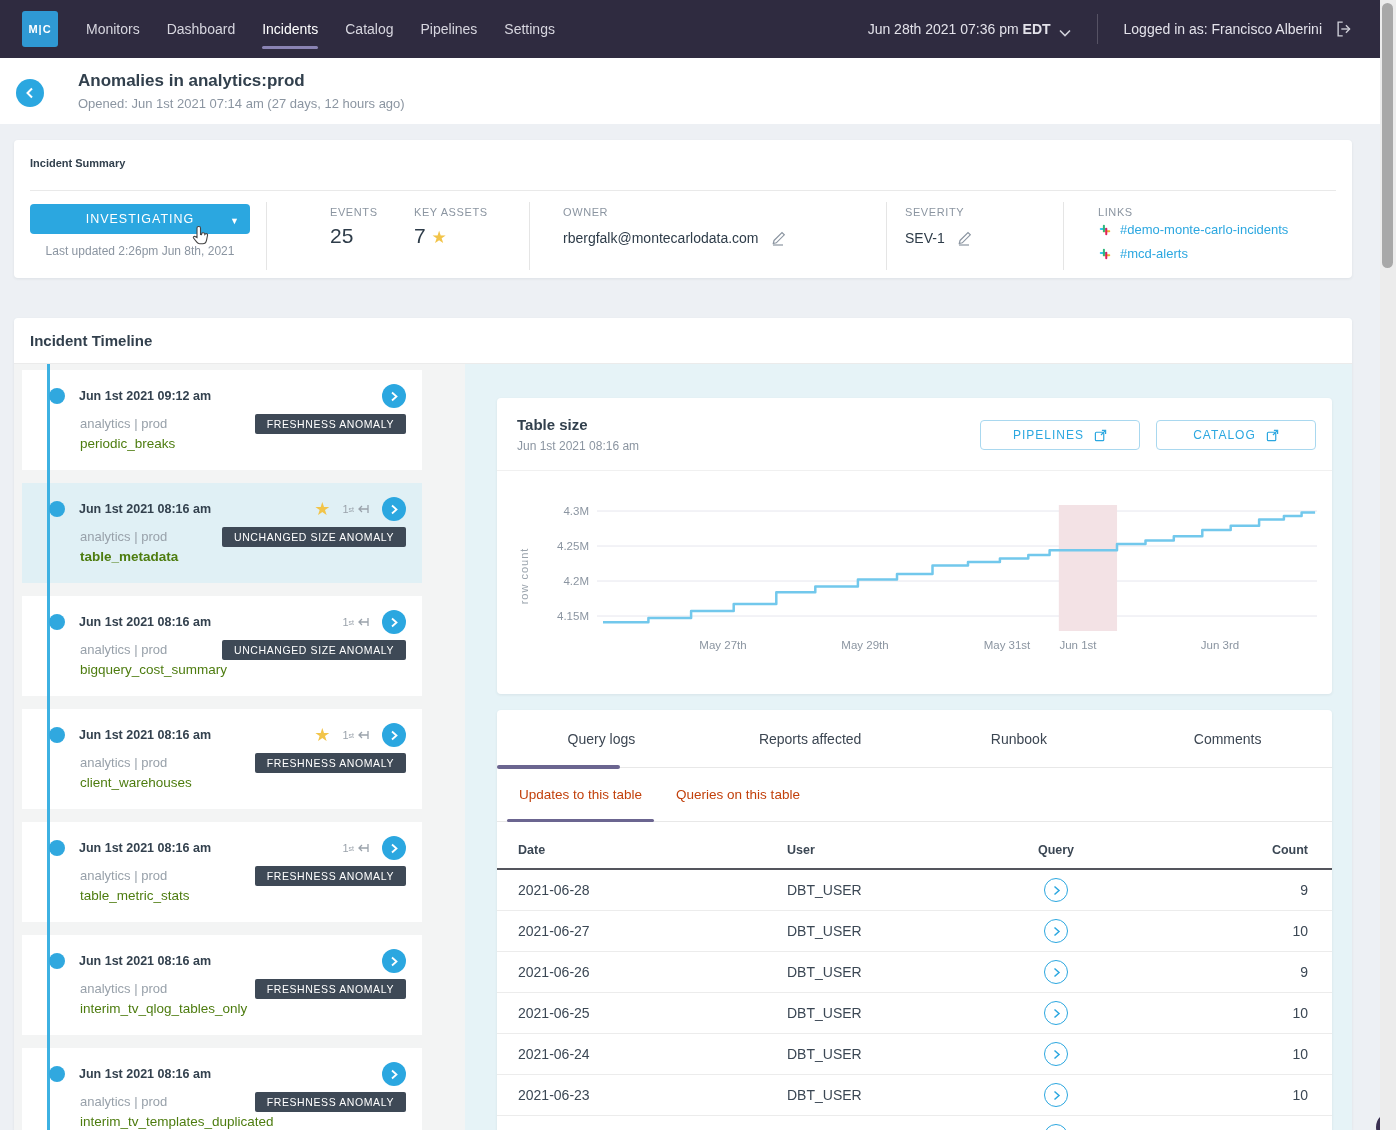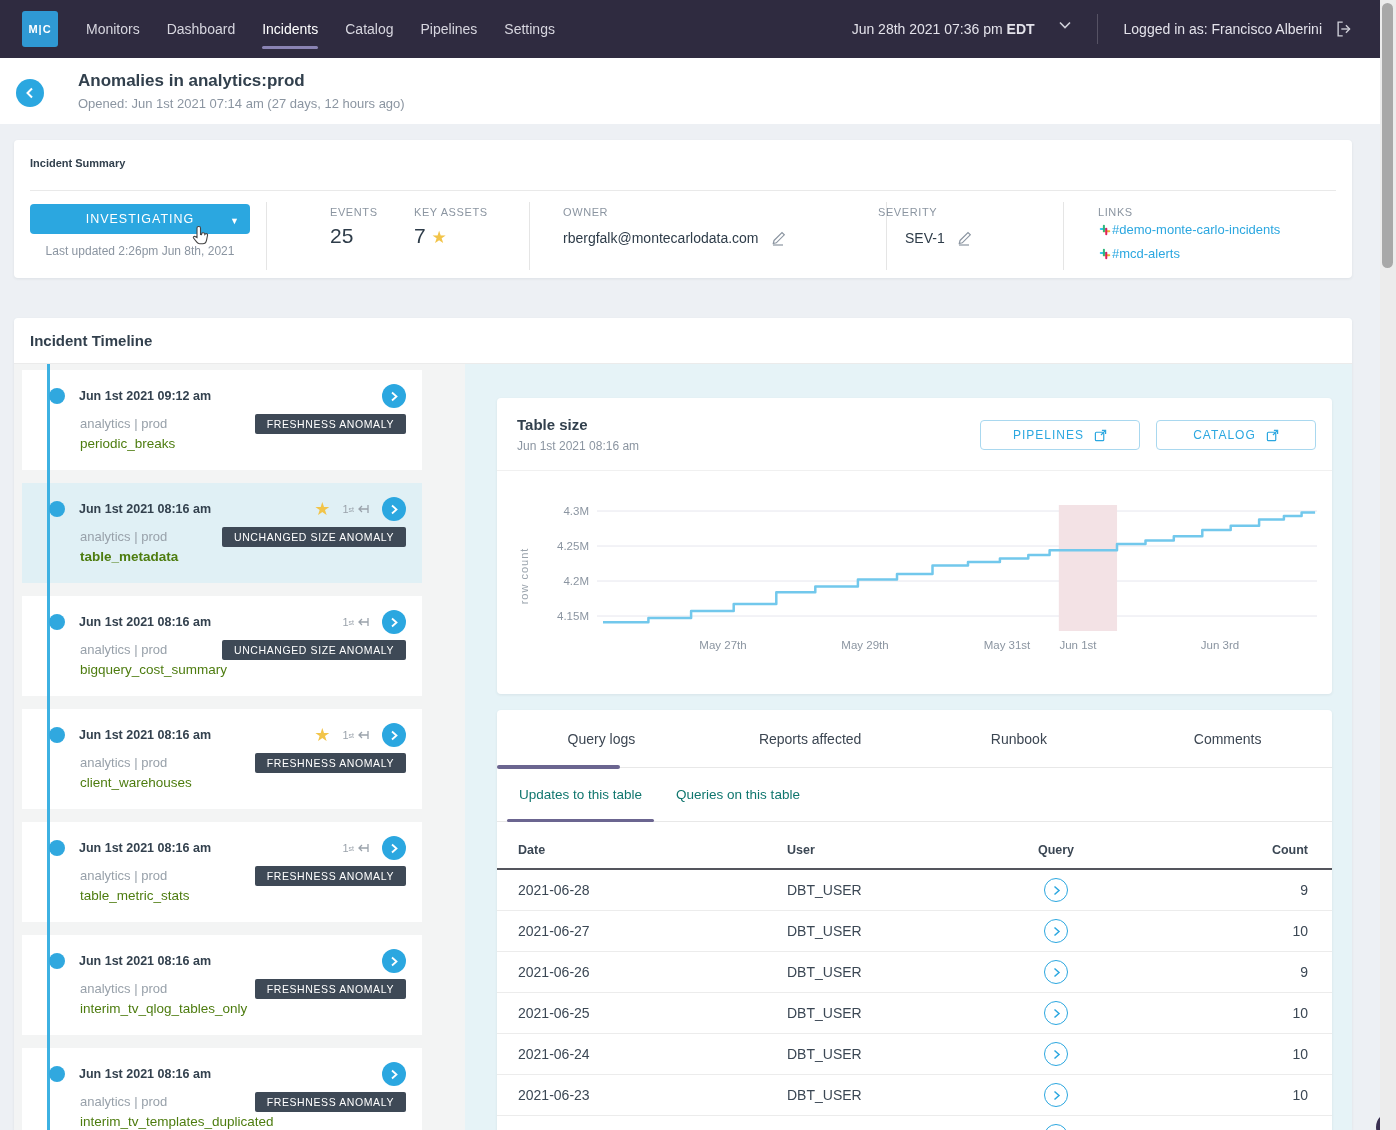--- a/index.html
+++ b/index.html
@@ -8,21 +8,21 @@
   .screen { position:relative; width:1396px; height:1130px; overflow:hidden; }
 
   
   .topnav { position:absolute; left:0; top:0; width:1396px; height:58px; background:#2f2b40; display:flex; align-items:center; }
   .logo { width:36px; height:36px; margin-left:22px; background:#2f99d4; border-radius:3px; color:#fff; font-size:11px; font-weight:bold; display:flex; align-items:center; justify-content:center; letter-spacing:1px; }
   .nav-items { display:flex; gap:27px; margin-left:28px; height:58px; align-items:center; }
   .nav-item { color:#d7d6df; font-size:14px; height:58px; display:flex; align-items:center; position:relative; cursor:pointer; }
   .nav-item.active { color:#fff; }
   .nav-item.active::after { content:""; position:absolute; left:0; right:0; bottom:9px; height:3px; background:#8a83b3; border-radius:2px; }
   .nav-right { margin-left:auto; display:flex; align-items:center; margin-right:40px; color:#e3e2ea; font-size:14px; }
-  .nav-date { display:flex; align-items:flex-start; gap:24px; cursor:pointer; }
+  .nav-date { display:flex; align-items:flex-end; gap:8px; cursor:pointer; }
   .nav-date b { font-weight:bold; }
   .nav-divider { width:1px; height:30px; background:#565264; margin:0 26px; }
   .logged-in { display:flex; align-items:center; gap:12px; }
   .icon-btn { display:inline-flex; cursor:pointer; }
 
   
   .page-header { position:absolute; left:0; top:58px; width:1396px; height:66px; background:#fff; }
   .back-circle { position:absolute; left:16px; top:21px; width:28px; height:28px; border-radius:50%; background:#2ba7e0; color:#fff; display:flex; align-items:center; justify-content:center; font-size:16px; cursor:pointer; }
   .ph-title { position:absolute; left:78px; top:13px; font-size:17px; font-weight:bold; color:#32404d; }
   .ph-sub { position:absolute; left:78px; top:38px; font-size:13px; color:#8b95a1; }
@@ -36,21 +36,21 @@
   .vdiv { position:absolute; top:62px; height:68px; width:1px; background:#e5e5e5; }
   .sum-label { position:absolute; font-size:11px; letter-spacing:.6px; color:#8b95a1; }
   .sum-value-num { position:absolute; font-size:21px; color:#2e3c49; }
   .sum-value { position:absolute; font-size:14px; color:#2e3c49; display:flex; align-items:center; gap:10px; }
   .status-btn { position:absolute; left:16px; top:64px; width:220px; height:30px; background:#2ba7e0; border:none; border-radius:4px; color:#fff; font-size:12.5px; letter-spacing:1px; cursor:pointer; font-family:inherit; }
   .status-caret { position:absolute; right:10px; top:12px; font-size:9px; color:#fff; }
   .status-updated { position:absolute; left:16px; top:104px; width:220px; text-align:center; font-size:12px; color:#8b95a1; }
   .star { color:#f2c449; font-size:17px; }
   .edit-icon { cursor:pointer; display:inline-flex; }
   .links-col a { color:#2ba7e0; font-size:13px; text-decoration:none; cursor:pointer; }
-  .link-row { position:absolute; display:flex; align-items:center; }
+  .link-row { position:absolute; display:flex; align-items:center; gap:8px; }
 
   
   .timeline-panel { position:absolute; left:14px; top:318px; width:1338px; height:812px; background:#e6f3f7; border-radius:4px 4px 0 0; overflow:hidden; box-shadow:0 1px 3px rgba(40,50,60,.08); }
   .tp-header { position:absolute; left:0; top:0; width:100%; height:46px; background:#fff; border-bottom:1px solid #ebebeb; }
   .tp-title { position:absolute; left:16px; top:14px; font-size:15px; font-weight:bold; }
   .tl-list { position:absolute; left:0; top:46px; width:451px; bottom:0; background:#f3f4f4; }
   .tl-rail { position:absolute; left:33px; top:0; bottom:0; width:3px; background:#3db1e2; z-index:2; pointer-events:none; }
   .tl-item { position:absolute; left:8px; width:400px; height:100px; background:#fff; cursor:pointer; }
   .tl-item.selected { background:#e0f0f5; }
   .tl-dot { position:absolute; left:27px; top:18px; width:16px; height:16px; border-radius:50%; background:#30a8df; z-index:3; }
@@ -71,21 +71,21 @@
   .ts-header-div { position:absolute; left:0; right:0; top:72px; height:1px; background:#f0f0f0; }
   .chart-wrap { position:absolute; left:0; top:82px; width:835px; height:185px; }
   .ylabel { position:absolute; left:8px; top:90px; width:90px; font-size:11px; color:#9aa3ac; letter-spacing:1px; transform:rotate(-90deg); transform-origin:center; text-align:center; left:-18px; }
 
   
   .tabs-card { position:absolute; left:483px; top:392px; width:835px; height:470px; }
   .tabs-row { position:absolute; left:0; top:0; width:100%; height:58px; display:flex; border-bottom:1px solid #e8e8e8; }
   .tab { flex:1; display:flex; align-items:center; justify-content:center; font-size:14px; color:#3c4652; cursor:pointer; position:relative; }
   .tab.active::after { content:""; position:absolute; left:0; bottom:-2px; width:123px; height:4px; background:#6b6590; border-radius:2px; }
   .subtabs-row { position:absolute; left:0; top:58px; width:100%; height:54px; display:flex; align-items:center; padding-left:10px; gap:10px; border-bottom:1px solid #e8e8e8; }
-  .subtab { font-size:13.5px; color:#0f766e; padding:0 12px; height:54px; display:flex; align-items:center; cursor:pointer; position:relative; }
+  .subtab { font-size:13.5px; color:#c2410c; padding:0 12px; height:54px; display:flex; align-items:center; cursor:pointer; position:relative; }
   .subtab.active::after { content:""; position:absolute; left:0; bottom:0; width:100%; height:3px; background:#6b6590; border-radius:2px; }
   .qt-grid { position:absolute; left:0; top:122px; width:100%; }
   .qt-header, .qt-row { display:grid; grid-template-columns:269px 218px 102px 1fr; align-items:center; padding:0 24px 0 21px; }
   .qt-header { height:38px; font-size:12.5px; font-weight:bold; color:#3b4754; border-bottom:2px solid #54555d; }
   .qt-header .c-query { text-align:center; }
   .qt-header .c-count { text-align:right; }
   .qt-row { height:41px; border-bottom:1px solid #ececec; font-size:14px; color:#3b4754; }
   .qt-row .c-query { display:flex; justify-content:center; }
   .qt-row .c-count { text-align:right; }
   .q-chev { width:24px; height:24px; border-radius:50%; border:1.5px solid #2ba7e0; color:#2ba7e0; display:flex; align-items:center; justify-content:center; cursor:pointer; background:#fff; }
@@ -168,21 +168,21 @@
       <span>rbergfalk@montecarlodata.com</span>
       <span class="edit-icon">
         <svg width="19" height="19" viewBox="0 0 19 19" fill="none" stroke="#8b95a1" stroke-width="1.2">
             <path d="M5 12.5l8-8 2.3 2.3-8 8-3 .7z"></path>
             <path d="M4 17h10"></path>
           </svg>
       </span>
     </div>
 
     <div class="vdiv" style="left:872px"></div>
-    <div class="sum-label" style="left:864px; top:66px">SEVERITY</div>
+    <div class="sum-label" style="left:891px; top:66px">SEVERITY</div>
     <div class="sum-value" style="left:891px; top:88px">
       <span>SEV-1</span>
       <span class="edit-icon">
         <svg width="19" height="19" viewBox="0 0 19 19" fill="none" stroke="#8b95a1" stroke-width="1.2">
             <path d="M5 12.5l8-8 2.3 2.3-8 8-3 .7z"></path>
             <path d="M4 17h10"></path>
           </svg>
       </span>
     </div>
 

